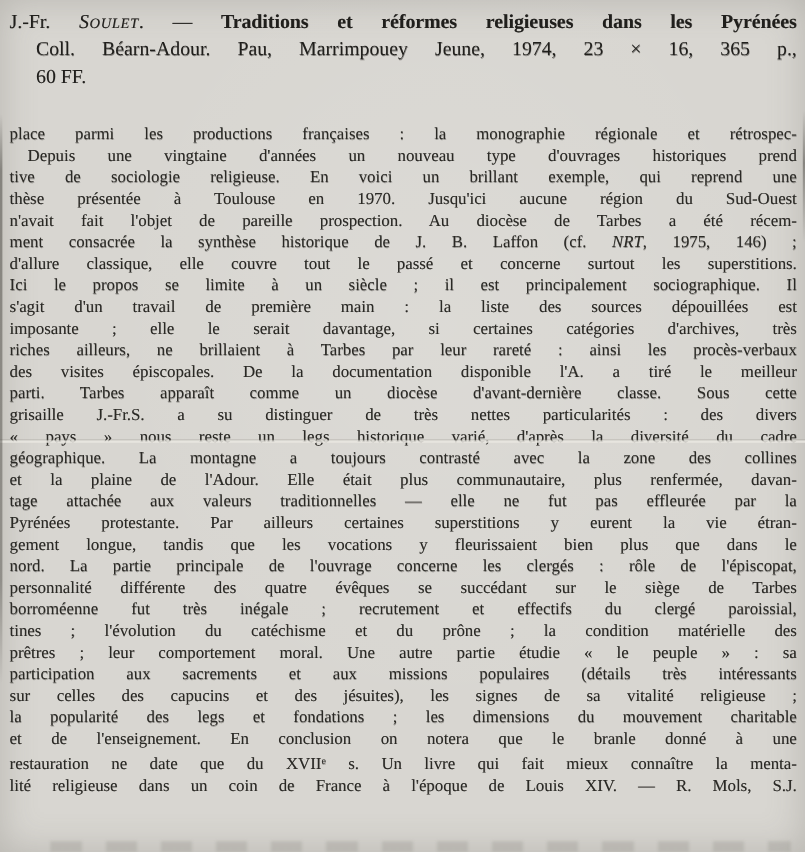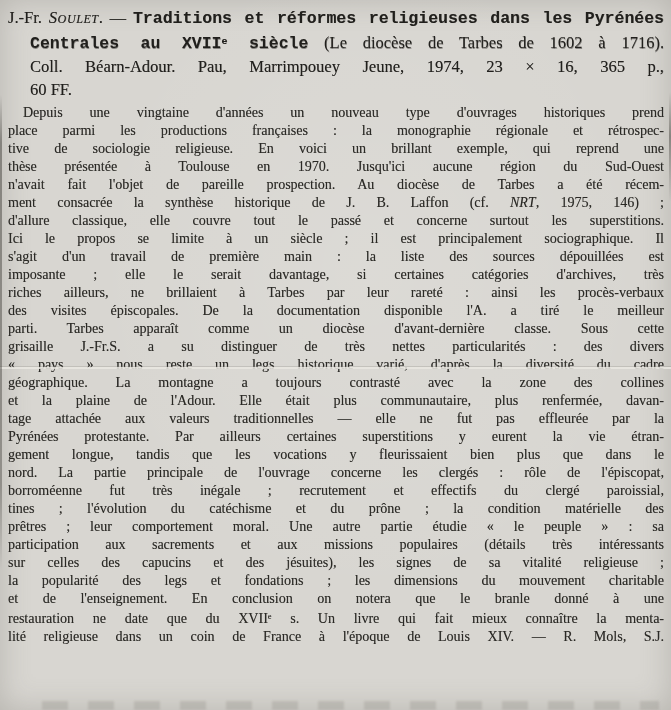--- a/index.html
+++ b/index.html
@@ -29,21 +29,21 @@
     position: absolute;
     left: 8px; right: 7px; top: 104px;
     font-size: 14px;
     line-height: 18px;
     color: var(--ink, #2a2925);
     text-shadow: 0.25px 0.25px 0 rgba(40,38,34,0.40);
   }
   .tline { text-align: justify; text-align-last: justify; }
   .tline.noj { text-align-last: left; }
   .tline.indent { text-indent: 15px; }
-  .b  { font-weight: 700; font-family: Liberation Mono, monospace; }
+  .b  { font-weight: 700; }
   .i  { font-style: italic; margin-top: 28px; }
   .sc { font-variant: small-caps; letter-spacing: 0.6px; font-style: italic; }
   .sup { font-size: 60%; vertical-align: 0.45em; }
   .scratch {
     position: absolute;
     left: 0; top: 367px;
     width: 100%; height: 2px;
     background: #eae8e2;
     box-shadow: 0 -1px 0 rgba(128,126,120,0.30);
     opacity: 0.85;
@@ -75,47 +75,47 @@
     filter: blur(1.2px);
     pointer-events: none;
   }
 </style>
 </head>
 <body>
 
 <div class="page" style="--bg: #d8d6d1; --ink: #2a2925;">
   <div class="heading">
       <div class="tline first"><span>J.-Fr. </span><span class="sc">Soulet</span><span>. — </span><span class="b">Traditions et réformes religieuses dans les Pyrénées</span></div>
-      <div class="tline"><span class="b">Centrales au XVII</span><span class="b sup">e</span><span class="b"> siècle</span><span> (Le diocèse de Tarbes de 1602 à 1716).</span></div>
       <div class="tline"><span>Coll. Béarn-Adour. Pau, Marrimpouey Jeune, 1974, 23 × 16, 365 p.,</span></div>
       <div class="tline noj"><span>60 FF.</span></div>
     </div>
 
   <div class="bodytext">
+      <div class="tline"><span>place parmi les productions françaises : la monographie régionale et rétrospec-</span></div>
       <div class="tline indent"><span>Depuis une vingtaine d'années un nouveau type d'ouvrages historiques prend</span></div>
-      <div class="tline"><span>place parmi les productions françaises : la monographie régionale et rétrospec-</span></div>
       <div class="tline"><span>tive de sociologie religieuse. En voici un brillant exemple, qui reprend une</span></div>
       <div class="tline"><span>thèse présentée à Toulouse en 1970. Jusqu'ici aucune région du Sud-Ouest</span></div>
       <div class="tline"><span>n'avait fait l'objet de pareille prospection. Au diocèse de Tarbes a été récem-</span></div>
       <div class="tline"><span>ment consacrée la synthèse historique de J. B. Laffon (cf. </span><span class="i">NRT</span><span>, 1975, 146) ;</span></div>
       <div class="tline"><span>d'allure classique, elle couvre tout le passé et concerne surtout les superstitions.</span></div>
       <div class="tline"><span>Ici le propos se limite à un siècle ; il est principalement sociographique. Il</span></div>
       <div class="tline"><span>s'agit d'un travail de première main : la liste des sources dépouillées est</span></div>
       <div class="tline"><span>imposante ; elle le serait davantage, si certaines catégories d'archives, très</span></div>
       <div class="tline"><span>riches ailleurs, ne brillaient à Tarbes par leur rareté : ainsi les procès-verbaux</span></div>
       <div class="tline"><span>des visites épiscopales. De la documentation disponible l'A. a tiré le meilleur</span></div>
       <div class="tline"><span>parti. Tarbes apparaît comme un diocèse d'avant-dernière classe. Sous cette</span></div>
       <div class="tline"><span>grisaille J.-Fr.S. a su distinguer de très nettes particularités : des divers</span></div>
       <div class="tline"><span>« pays » nous reste un legs historique varié, d'après la diversité du cadre</span></div>
       <div class="tline"><span>géographique. La montagne a toujours contrasté avec la zone des collines</span></div>
       <div class="tline"><span>et la plaine de l'Adour. Elle était plus communautaire, plus renfermée, davan-</span></div>
       <div class="tline"><span>tage attachée aux valeurs traditionnelles — elle ne fut pas effleurée par la</span></div>
       <div class="tline"><span>Pyrénées protestante. Par ailleurs certaines superstitions y eurent la vie étran-</span></div>
       <div class="tline"><span>gement longue, tandis que les vocations y fleurissaient bien plus que dans le</span></div>
       <div class="tline"><span>nord. La partie principale de l'ouvrage concerne les clergés : rôle de l'épiscopat,</span></div>
+      <div class="tline"><span>personnalité différente des quatre évêques se succédant sur le siège de Tarbes</span></div>
       <div class="tline"><span>borroméenne fut très inégale ; recrutement et effectifs du clergé paroissial,</span></div>
       <div class="tline"><span>tines ; l'évolution du catéchisme et du prône ; la condition matérielle des</span></div>
       <div class="tline"><span>prêtres ; leur comportement moral. Une autre partie étudie « le peuple » : sa</span></div>
       <div class="tline"><span>participation aux sacrements et aux missions populaires (détails très intéressants</span></div>
       <div class="tline"><span>sur celles des capucins et des jésuites), les signes de sa vitalité religieuse ;</span></div>
       <div class="tline"><span>la popularité des legs et fondations ; les dimensions du mouvement charitable</span></div>
       <div class="tline"><span>et de l'enseignement. En conclusion on notera que le branle donné à une</span></div>
       <div class="tline"><span>restauration ne date que du XVII</span><span class="sup">e</span><span> s. Un livre qui fait mieux connaître la menta-</span></div>
       <div class="tline"><span>lité religieuse dans un coin de France à l'époque de Louis XIV. — R. Mols, S.J.</span></div>
     </div>

